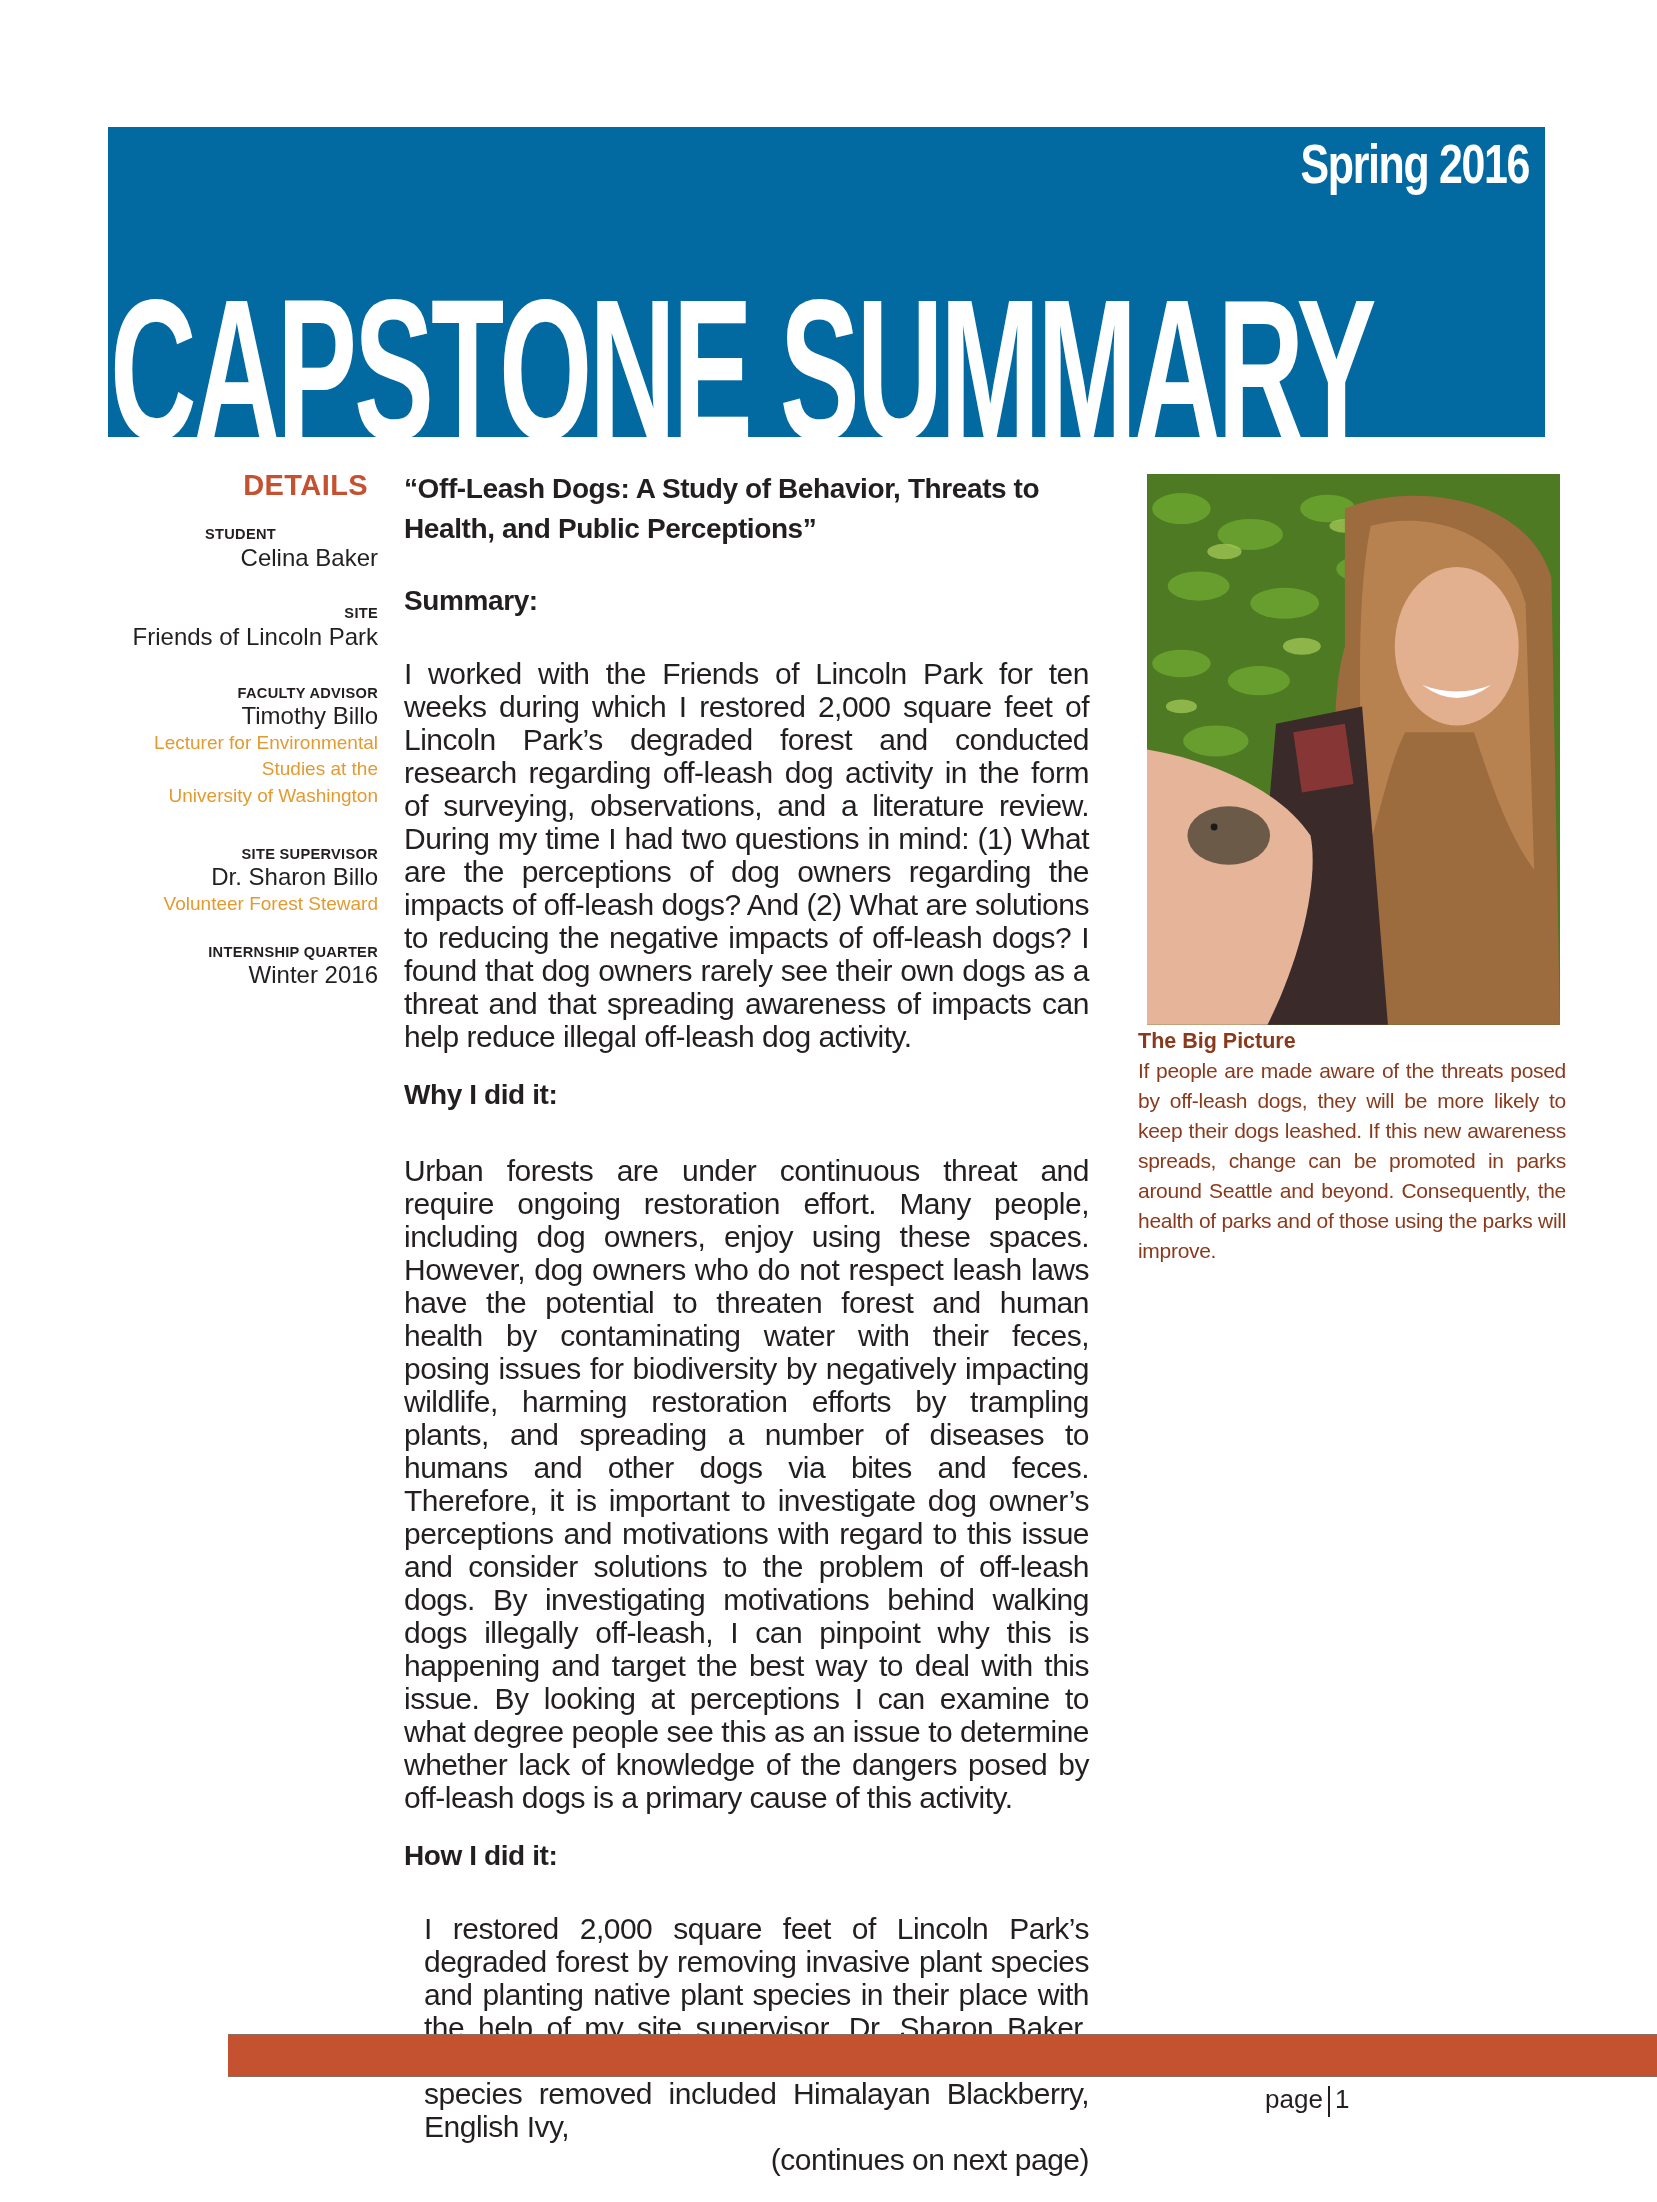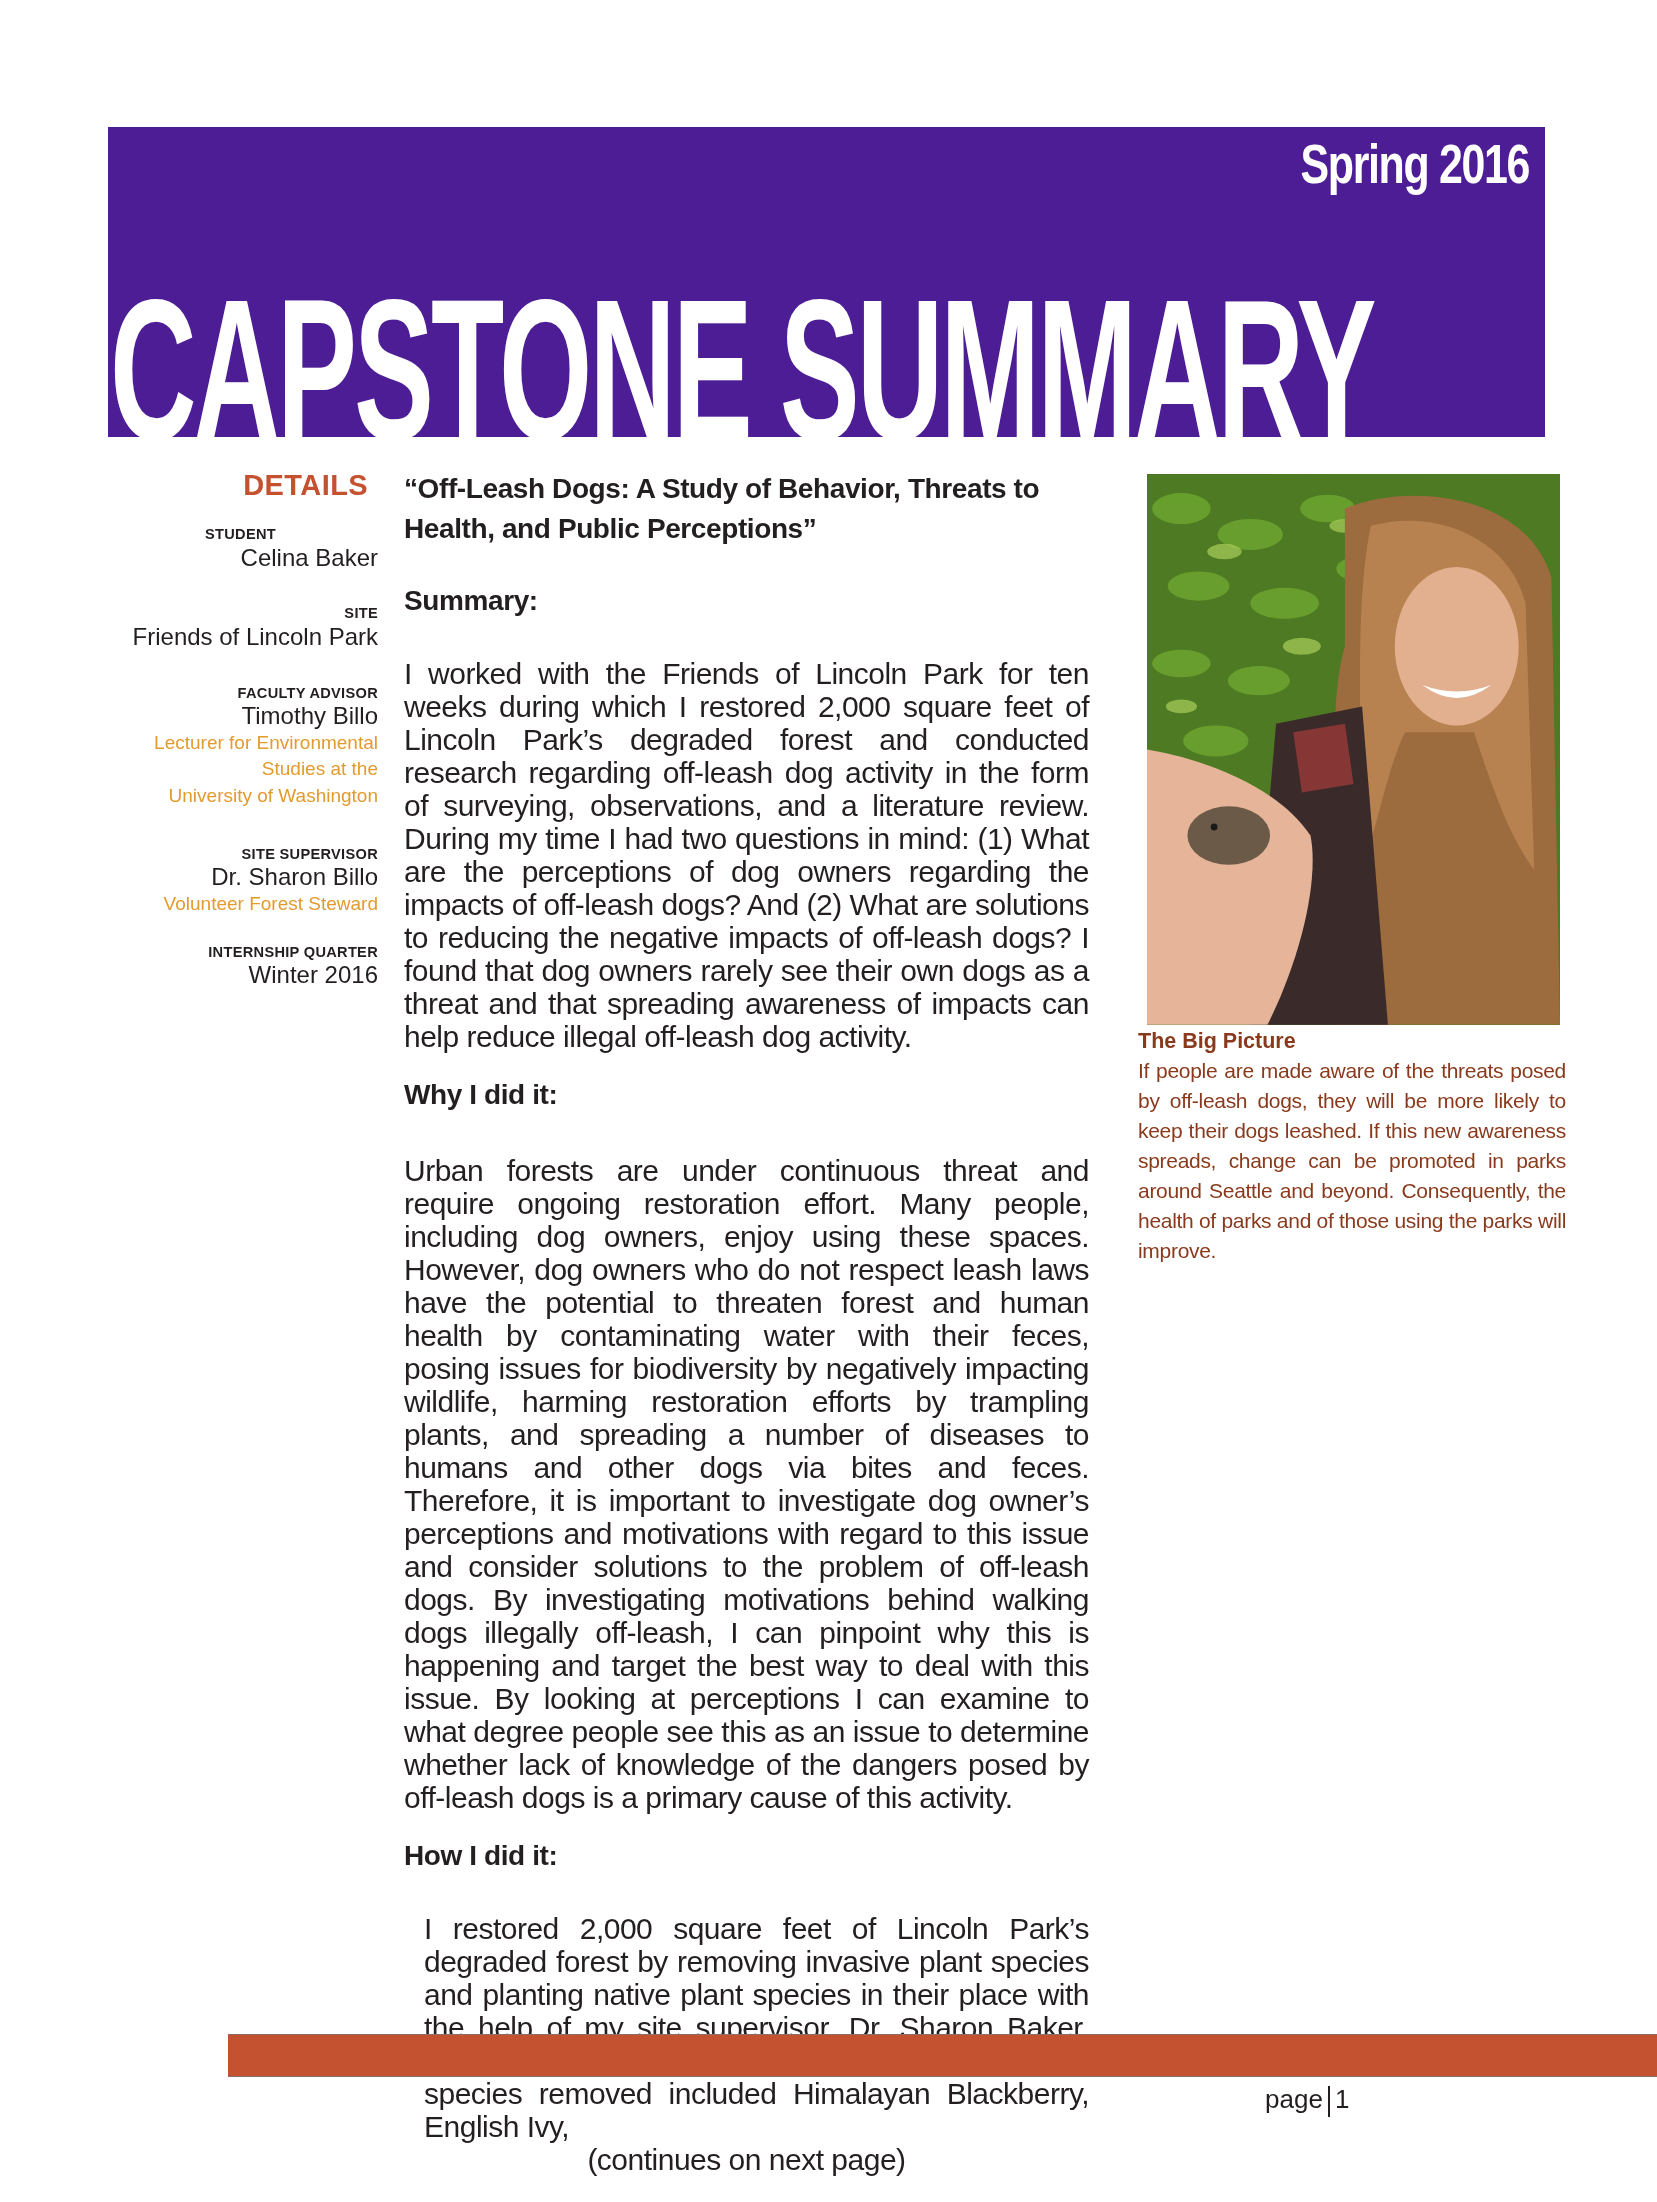--- a/index.html
+++ b/index.html
@@ -1,19 +1,19 @@
 <!DOCTYPE html>
 <html style="font-size:13.8px"><head>
 <meta charset="utf-8">
 <style>
   html, body { margin:0; padding:0; background:#ffffff; }
   body { width:1658px; height:2203px; position:relative; overflow:hidden;
          font-family:"Liberation Sans", sans-serif; color:#231f20; }
   .header-bar { position:absolute; left:108px; top:127px; width:1437px; height:310px;
-                background:#4c1d95; overflow:hidden; }
+                background:#0369a1; overflow:hidden; }
   .season { position:absolute; right:15.5px; top:5.2px; color:#ffffff; font-weight:bold;
             font-size:55px; letter-spacing:-1.7px; transform:scaleX(0.78); transform-origin:right top;
             font-family:"Liberation Sans Narrow","Liberation Sans", sans-serif; }
   .big-title { position:absolute; left:1.7px; bottom:-33px; color:#ffffff; font-weight:bold;
                font-size:200px; line-height:1; letter-spacing:-5.2px; white-space:nowrap;
                transform:scaleX(0.60); transform-origin:left bottom;
                font-family:"Liberation Sans", sans-serif; }
 
   .details { position:absolute; left:103px; top:469px; width:275px; text-align:right; }
   .details-title { color:#c4512f; font-weight:bold; font-size:29px; margin:0 10px 24px 0; letter-spacing:0.4px;text-align:right; }
@@ -82,21 +82,21 @@
   <h1 class="project-title">“Off-Leash Dogs: A Study of Behavior, Threats to Health, and Public Perceptions”</h1>
 
   <h2 class="section-h h-summary">Summary:</h2>
   <p class="body-text p-summary">I worked with the Friends of Lincoln Park for ten weeks during which I restored 2,000 square feet of Lincoln Park’s degraded forest and conducted research regarding off-leash dog activi­ty in the form of surveying, observations, and a literature review. During my time I had two questions in mind: (1) What are the perceptions of dog owners regarding the impacts of off-leash dogs? And (2) What are solutions to reducing the negative impacts of off-leash dogs? I found that dog owners rarely see their own dogs as a threat and that spreading awareness of impacts can help reduce illegal off-leash dog activity.</p>
 
   <h2 class="section-h h-why">Why I did it:</h2>
   <p class="body-text p-why">Urban forests are under continuous threat and require ongo­ing restoration effort. Many people, including dog owners, enjoy using these spaces. However, dog owners who do not respect leash laws have the potential to threaten forest and human health by contaminating water with their feces, posing issues for biodiversity by negatively impacting wildlife, harming restoration efforts by trampling plants, and spread­ing a number of diseases to humans and other dogs via bites and feces. Therefore, it is important to investigate dog owner’s perceptions and motivations with regard to this issue and consider solutions to the problem of off-leash dogs. By inves­tigating motivations behind walking dogs illegally off-leash, I can pinpoint why this is happening and target the best way to deal with this issue. By looking at perceptions I can examine to what degree people see this as an issue to determine whether lack of knowledge of the dangers posed by off-leash dogs is a primary cause of this activity.</p>
 
   <h2 class="section-h h-how">How I did it:</h2>
   <p class="body-text p-how">I restored 2,000 square feet of Lincoln Park’s degraded forest by removing invasive plant species and planting native plant species in their place with the help of my site supervisor, Dr. Sharon Baker, and my fellow intern, Bethany Taylor. The main species removed included Himalayan Blackberry, English Ivy,</p>
-  <p class="body-text" style="text-align:center">(continues on next page)</p>
+  <p class="body-text" style="text-align:right">(continues on next page)</p>
 </div>
 
 <div class="photo" role="img" aria-label="Student smiling outdoors holding a small bird in front of green shrubs">
   <svg width="413" height="551" viewBox="0 0 480 640">
     <rect width="480" height="640" fill="#4d7a22"></rect>
     <g fill="#6aa32f" opacity="0.9">
       <ellipse cx="40" cy="40" rx="34" ry="18"></ellipse>
         <ellipse cx="120" cy="70" rx="38" ry="18"></ellipse>
       <ellipse cx="210" cy="40" rx="32" ry="16"></ellipse>
         <ellipse cx="60" cy="130" rx="36" ry="17"></ellipse>

